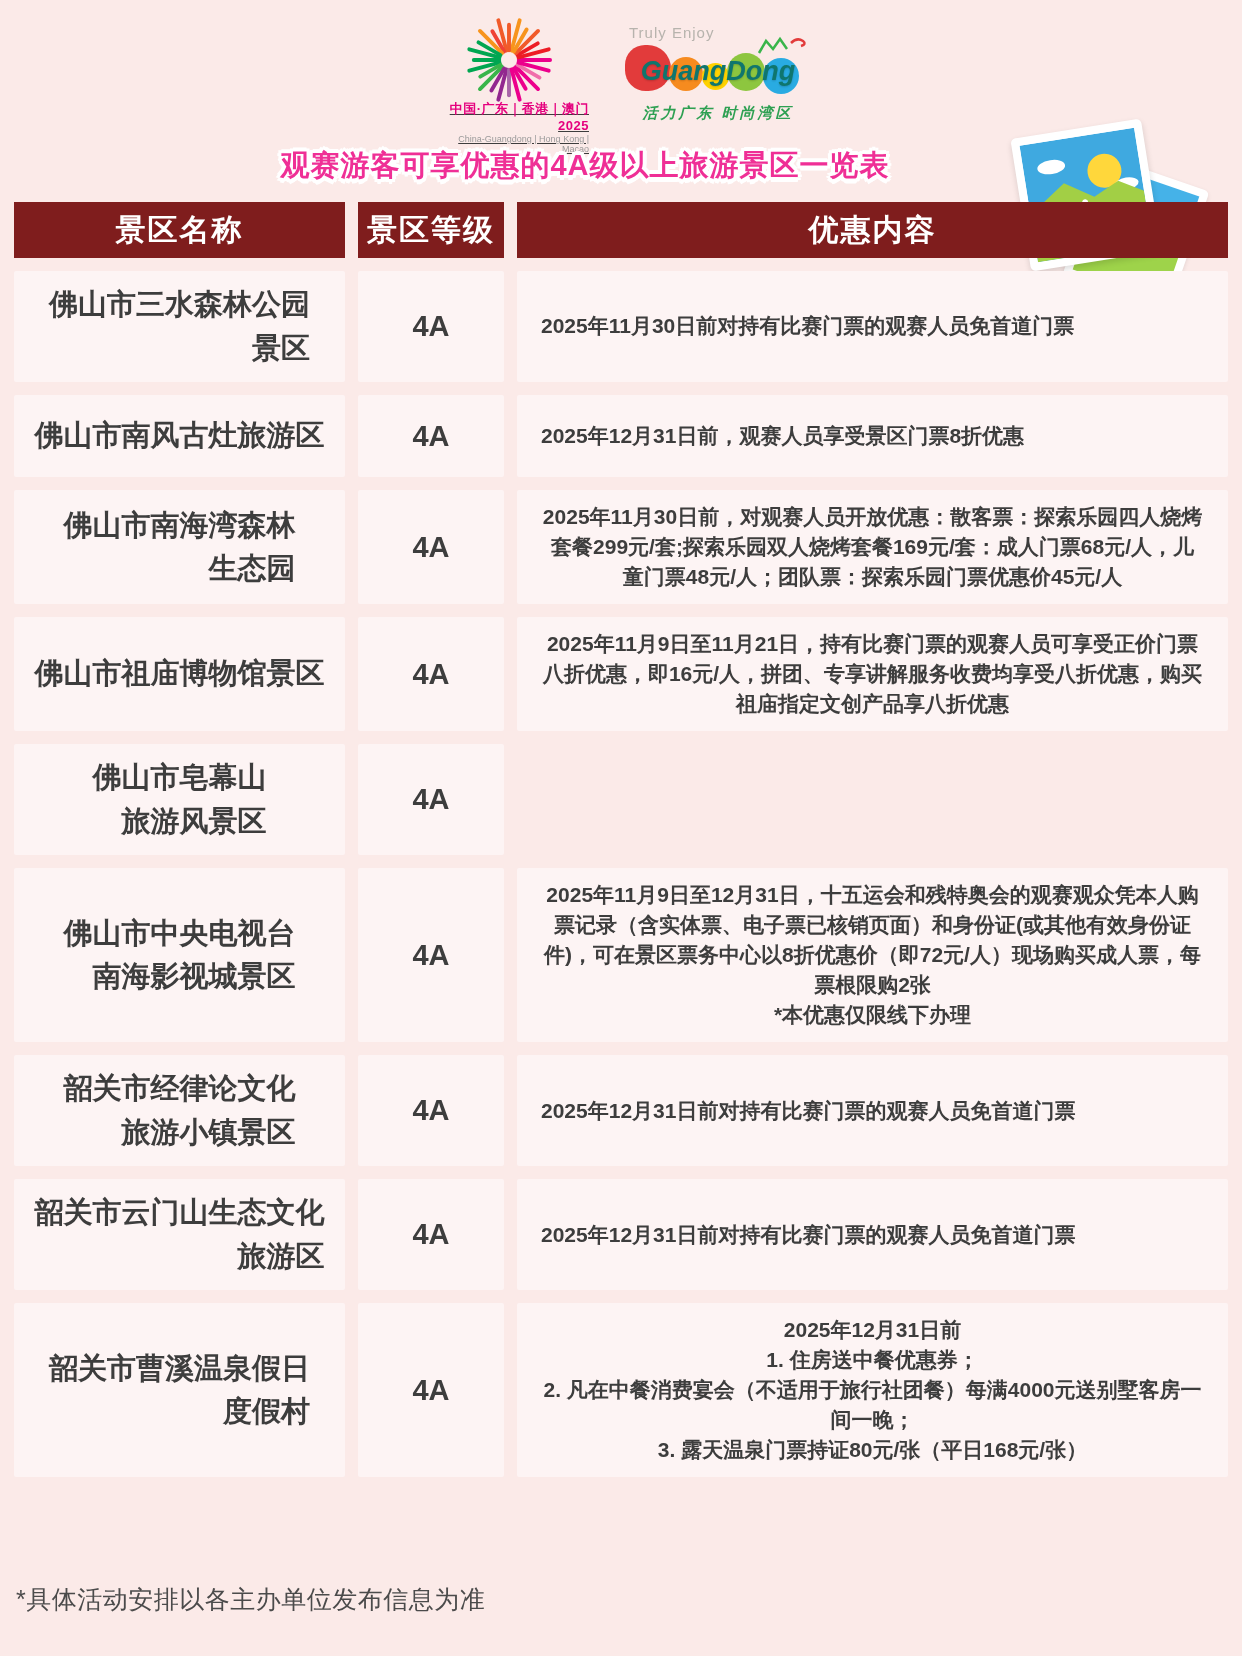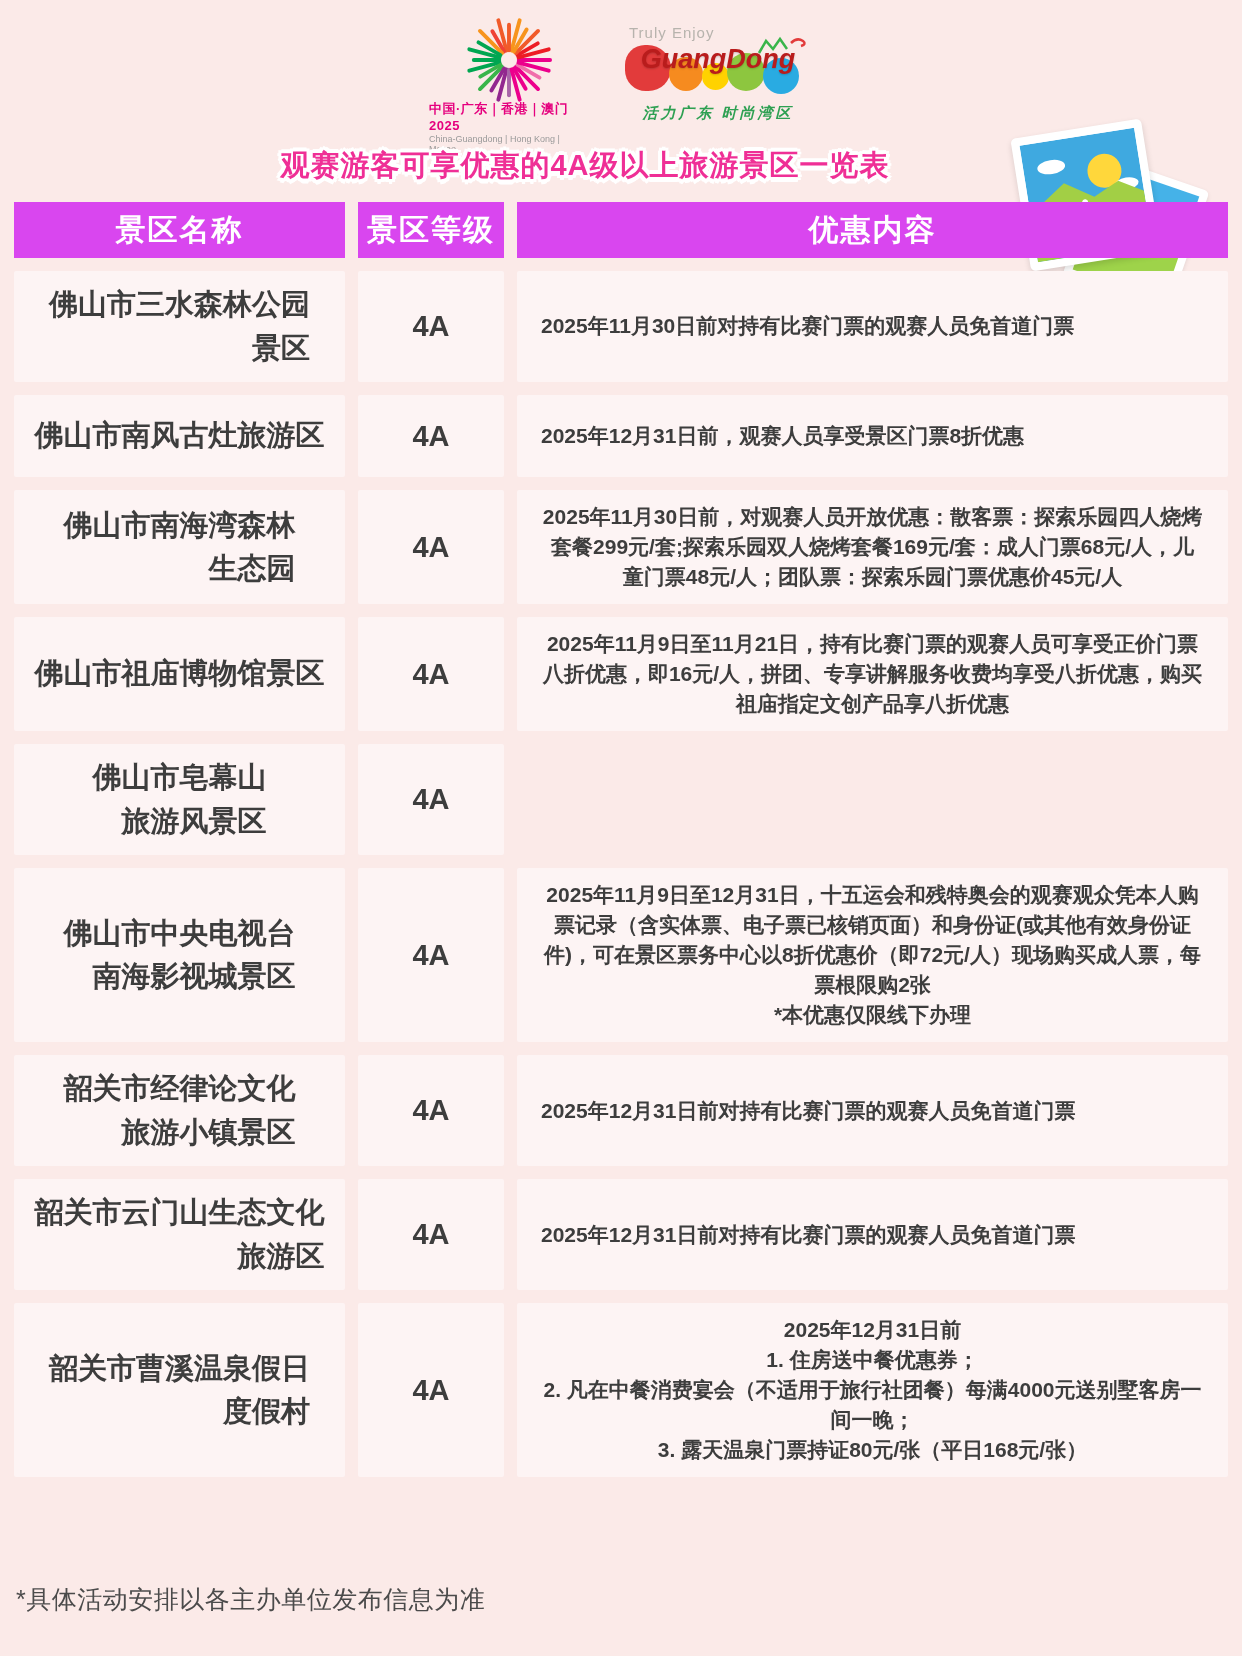--- a/index.html
+++ b/index.html
@@ -7,38 +7,38 @@
     width:1242px; height:1656px;
     background:#fbeae8;
     font-family:"Liberation Sans","DejaVu Sans",sans-serif;
     color:#3d3d3d;
     position:relative;
     overflow:hidden;
   }
 
   
   .logo-strip { display:flex; justify-content:center; align-items:flex-start; gap:34px; padding-top:16px; height:120px; }
-  .games-logo { width:160px; text-align:left; }
+  .games-logo { width:160px; text-align:right;text-decoration:underline; }
   .games-burst { display:block; margin:0 auto; }
   .games-caption { font-size:13px; font-weight:700; color:#e5007e; letter-spacing:.5px; margin-top:-4px; }
   .games-caption-en { font-size:9px; color:#9a9a9a; margin-top:1px; }
 
   .gd-logo { width:190px; text-align:center; padding-top:8px; }
   .gd-truly { font-size:15px; color:#b7b3ad; text-align:left; padding-left:6px; letter-spacing:1px; }
   .gd-mark { position:relative; height:56px; margin-top:2px; }
   .gd-blob { position:absolute; border-radius:50%; }
   .gd-b1 { left:2px;  top:2px;  width:46px; height:46px; background:#e23b3b; border-radius:46% 54% 52% 48%; }
   .gd-b2 { left:46px; top:14px; width:34px; height:34px; background:#f68b1f; }
   .gd-b3 { left:79px; top:20px; width:27px; height:27px; background:#ffd200; }
   .gd-b4 { left:104px;top:10px; width:38px; height:38px; background:#8dc63f; }
   .gd-b5 { left:140px;top:15px; width:36px; height:36px; background:#29abe2; }
   .gd-doodle { position:absolute; right:4px; top:-8px; }
   .gd-text {
-    position:absolute; left:0; top:1px; width:100%;
-    font-size:27px; font-weight:800; font-style:italic; color:#b91c1c;
+    position:absolute; left:0; top:13px; width:100%;
+    font-size:27px; font-weight:800; font-style:italic; color:#0f766e;
     text-shadow:0 1px 2px rgba(0,0,0,.18);
   }
   .gd-slogan { font-size:15px; font-weight:700; color:#2ea052; letter-spacing:3px; margin-top:5px; white-space:nowrap;font-style:italic; }
 
   
   .title-row { text-align:center; padding-right:72px; margin-top:10px; position:relative; z-index:1; }
   .title {
     display:inline-block; margin:0;
     font-size:29px; font-weight:800; letter-spacing:1px;
     color:#ef2f96;
@@ -61,21 +61,21 @@
     position:absolute; left:4px; top:2px; width:132px; height:134px;
     background:#fff; border-radius:5px; transform:rotate(-9deg);
     box-shadow:0 3px 6px rgba(0,0,0,.14);
   }
   .photo-front svg { position:absolute; left:8px; top:8px; }
 
   
   .offers-table { position:relative; z-index:1; margin:16px 14px 0 14px; }
   .thead, .trow { display:grid; grid-template-columns:331px 146px 1fr; column-gap:13px; margin-bottom:13px; }
   .th {
-    background:#d946ef; color:#fff;
+    background:#7f1d1d; color:#fff;
     font-size:30px; font-weight:700; letter-spacing:2px;
     height:56px; display:flex; align-items:center; justify-content:center;
   }
   .cell { background:#fdf4f4; display:flex; align-items:center; min-height:58px; border-radius:2px; }
   .cell.name {
     justify-content:center; text-align:right;
     font-size:29px; font-weight:700; line-height:1.5;
     white-space:pre-line; padding:12px 8px;
   }
   .cell.level { justify-content:center; font-size:29px; font-weight:700; }

